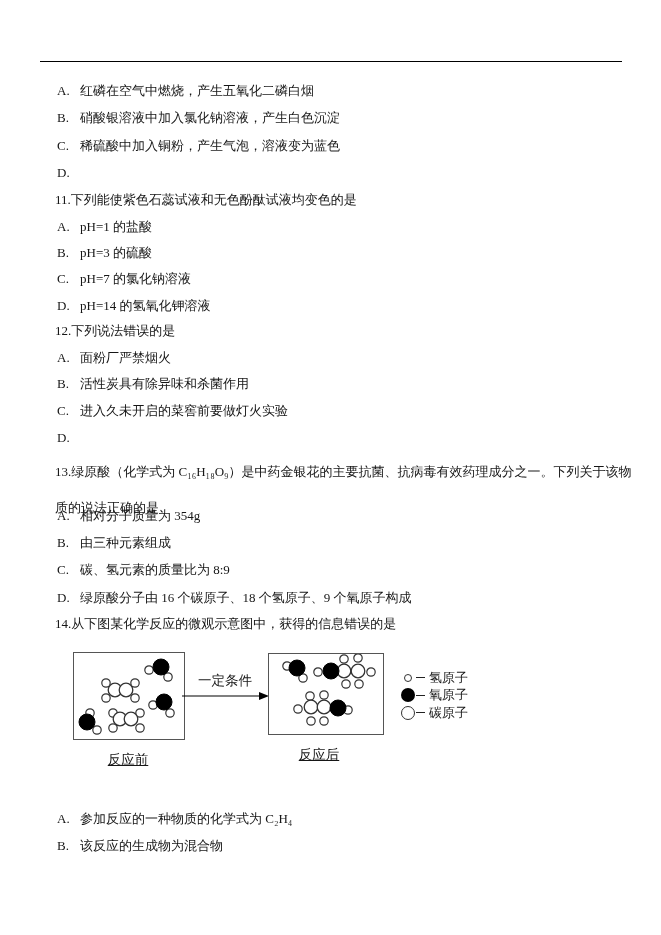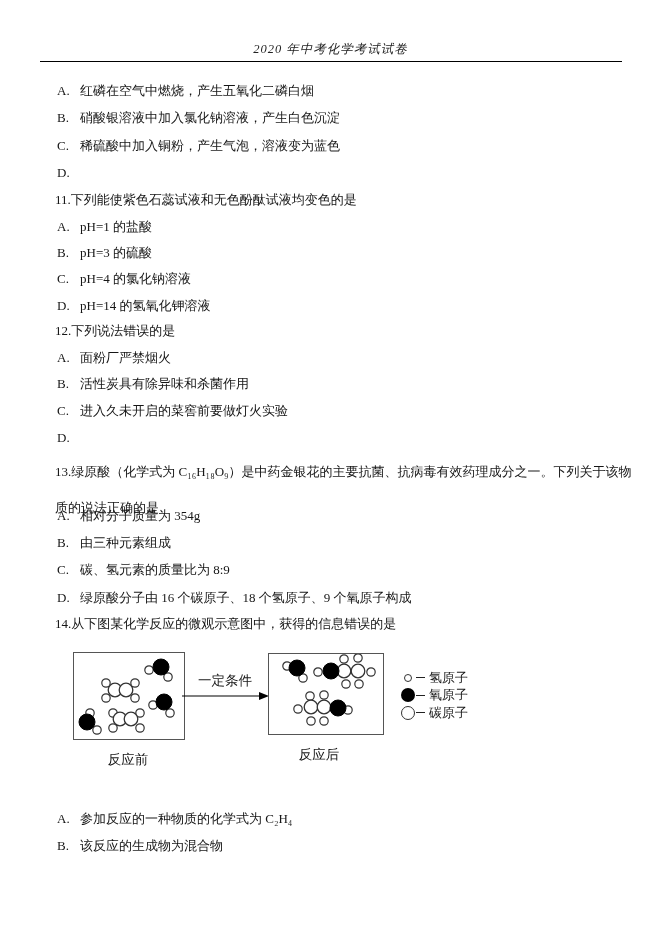--- a/index.html
+++ b/index.html
@@ -17,41 +17,40 @@
   .opt .olabel{width:23px;flex:none;}
   .stemwrap{height:auto;white-space:normal;line-height:36px;width:578px;}
   
   .diagram{position:absolute;left:73px;top:650px;width:430px;height:125px;}
   .dg-box{position:absolute;border:1.4px solid #555;background:#fff;box-sizing:border-box;}
   .dg-box svg{display:block;}
   .box-before{left:0;top:2px;}
   .box-after{left:195px;top:3px;}
   .condition{position:absolute;left:110px;top:22px;width:84px;text-align:center;font-size:13.5px;}
   .arrow-svg{position:absolute;left:109px;top:39px;}
-  .dg-label{position:absolute;font-size:13.5px;text-align:center;}
+  .dg-label{position:absolute;font-size:13.5px;text-align:center;text-decoration:underline;}
   .label-before{left:0;top:101px;width:110px;}
   .label-after{left:188px;top:96px;width:116px;}
   .legend{position:absolute;left:328px;top:19px;}
   .legend-row{display:flex;align-items:center;height:17.5px;font-size:13px;text-align:center;}
   .sw-slot{width:15px;display:flex;justify-content:flex-start;align-items:center;flex:none;}
   .sw{display:inline-block;border-radius:50%;box-sizing:border-box;}
   .sw-h{width:8px;height:8px;border:1.2px solid #333;background:#fff;margin-left:3px;}
   .sw-o{width:14px;height:14px;background:#000;}
   .sw-c{width:14px;height:14px;border:1.3px solid #333;background:#fff;}
   .dash{display:inline-block;width:9px;height:0;border-top:1.2px solid #222;margin-right:4px;flex:none;}
   .atom-h{fill:#ffffff;stroke:#333;stroke-width:1.2;}
   .atom-c{fill:#ffffff;stroke:#333;stroke-width:1.3;}
   .atom-o{fill:#000000;stroke:#000;stroke-width:1;}
 </style>
 </head>
 <body>
 
 <div class="page">
 
-  <div class="header-title">2020 年中考化学考试试卷</div>
   <div class="header-rule"></div>
 
   <div class="row opt" style="top:81px">
       <span class="olabel">A.</span>
       <span>红磷在空气中燃烧，产生五氧化二磷白烟</span>
     </div>
   <div class="row opt" style="top:108px">
       <span class="olabel">B.</span>
       <span>硝酸银溶液中加入氯化钠溶液，产生白色沉淀</span>
     </div>
@@ -67,21 +66,21 @@
   <div class="row opt" style="top:217px">
       <span class="olabel">A.</span>
       <span>pH=1 的盐酸</span>
     </div>
   <div class="row opt" style="top:243px">
       <span class="olabel">B.</span>
       <span>pH=3 的硫酸</span>
     </div>
   <div class="row opt" style="top:269px">
       <span class="olabel">C.</span>
-      <span>pH=4 的氯化钠溶液</span>
+      <span>pH=7 的氯化钠溶液</span>
     </div>
   <div class="row opt" style="top:296px">
       <span class="olabel">D.</span>
       <span>pH=14 的氢氧化钾溶液</span>
     </div>
 
   <div class="row" style="top:321px">12.下列说法错误的是</div>
   <div class="row opt" style="top:348px">
       <span class="olabel">A.</span>
       <span>面粉厂严禁烟火</span>

